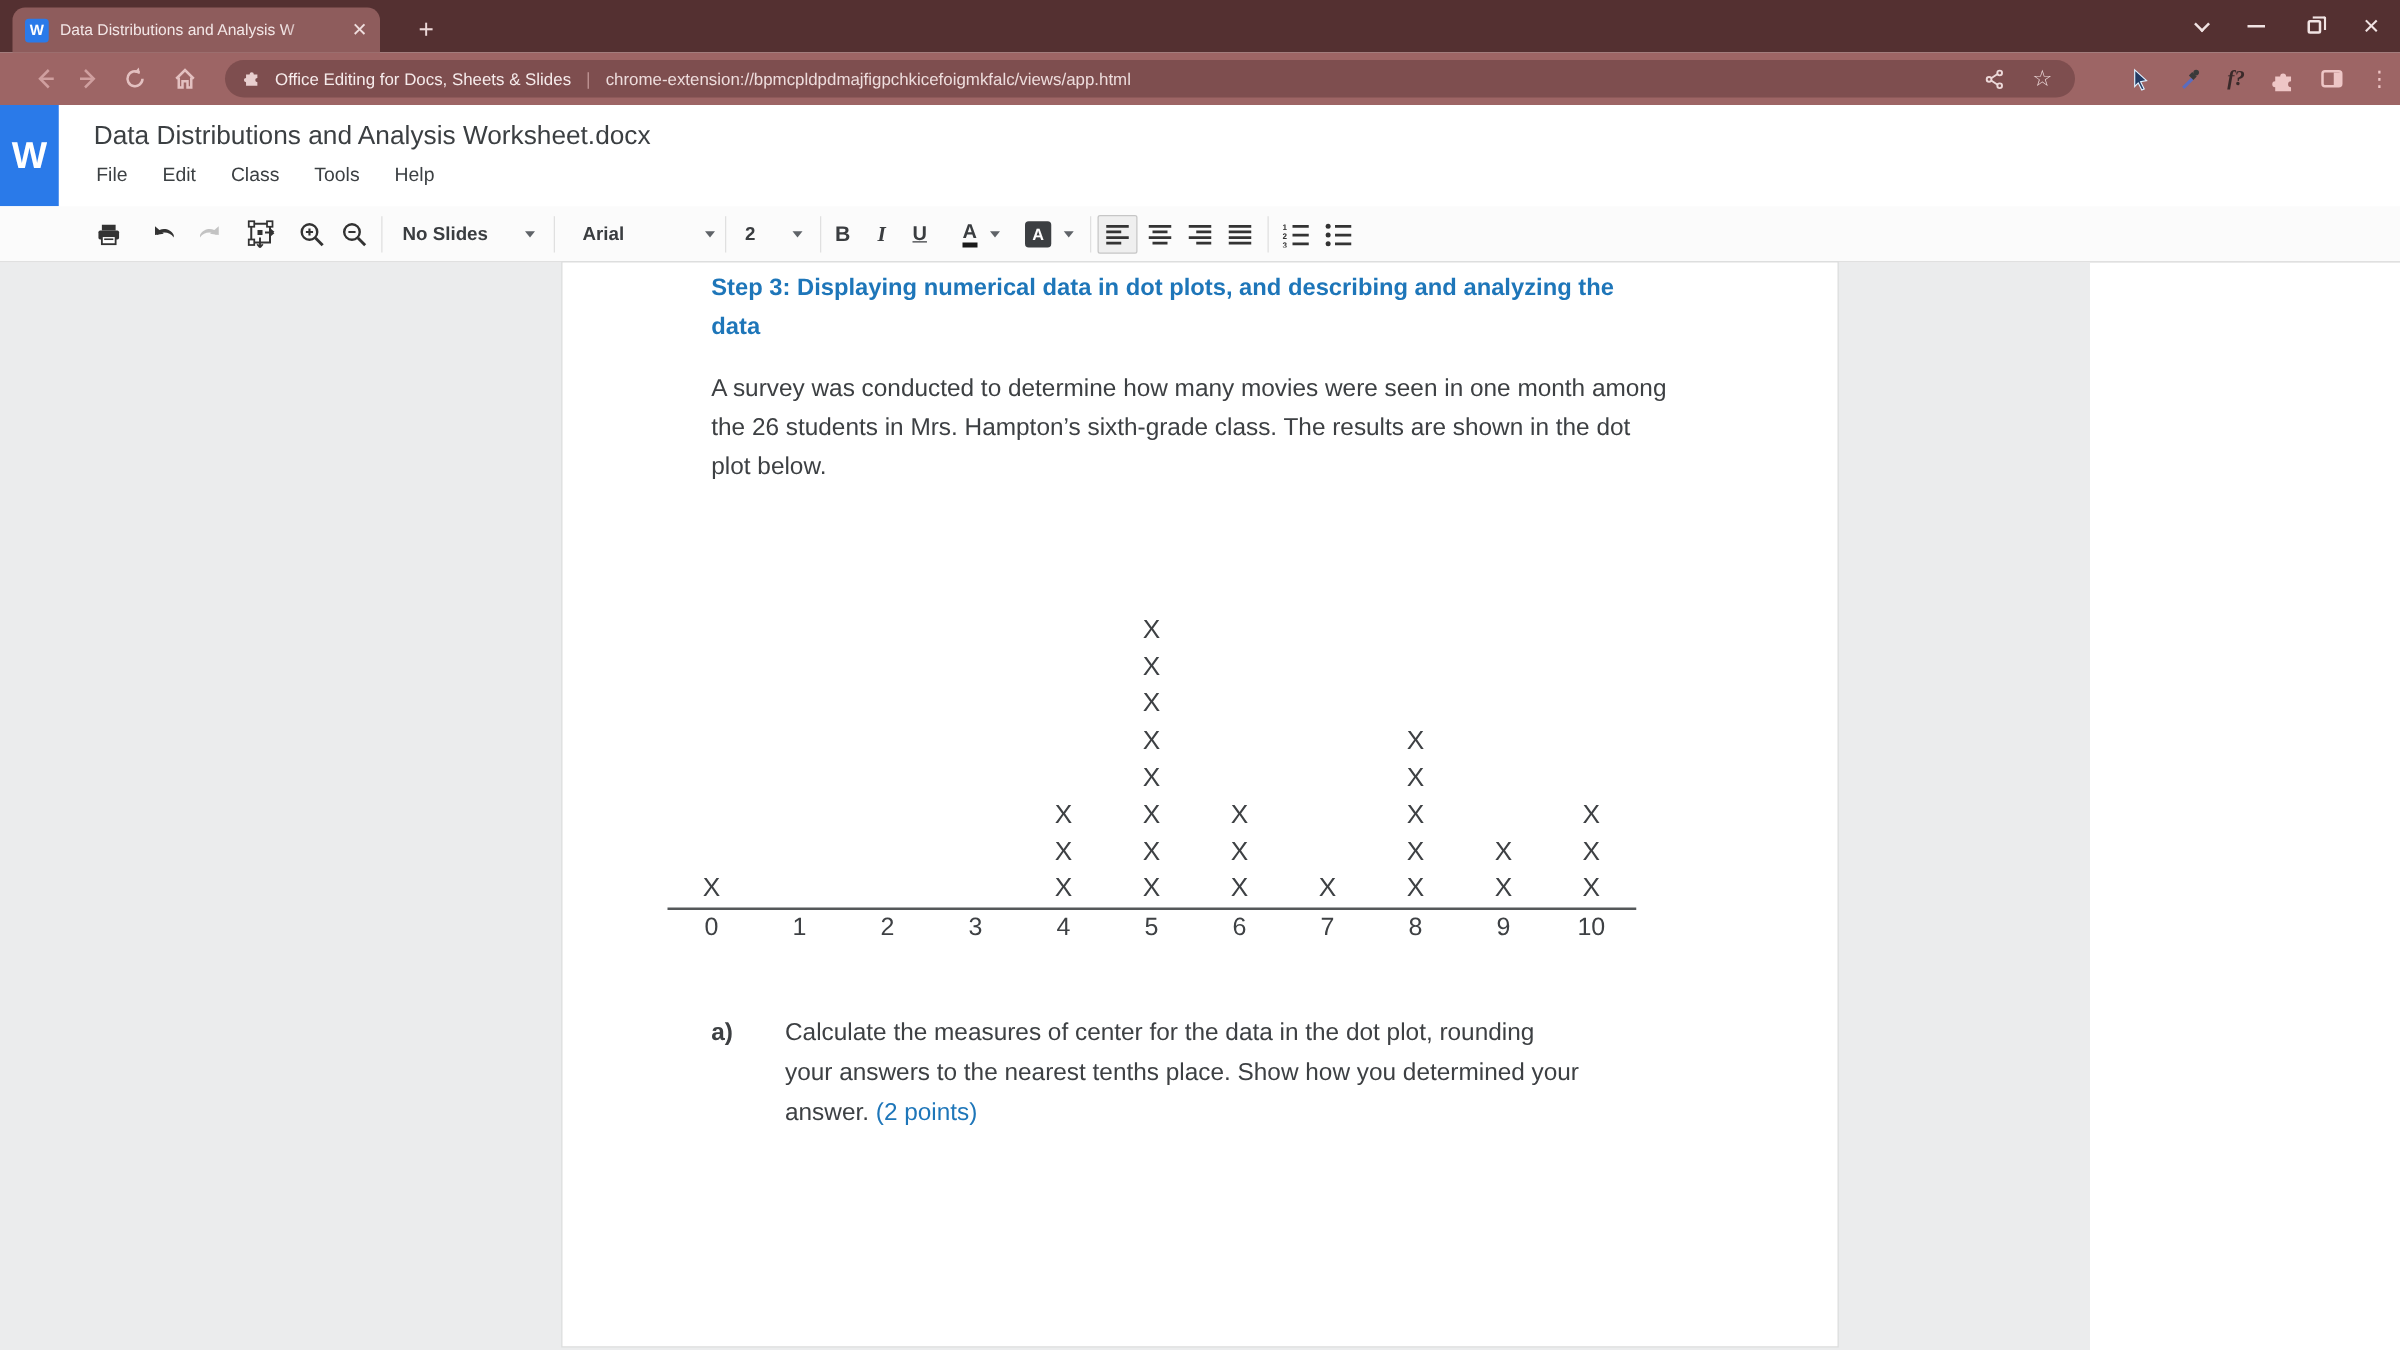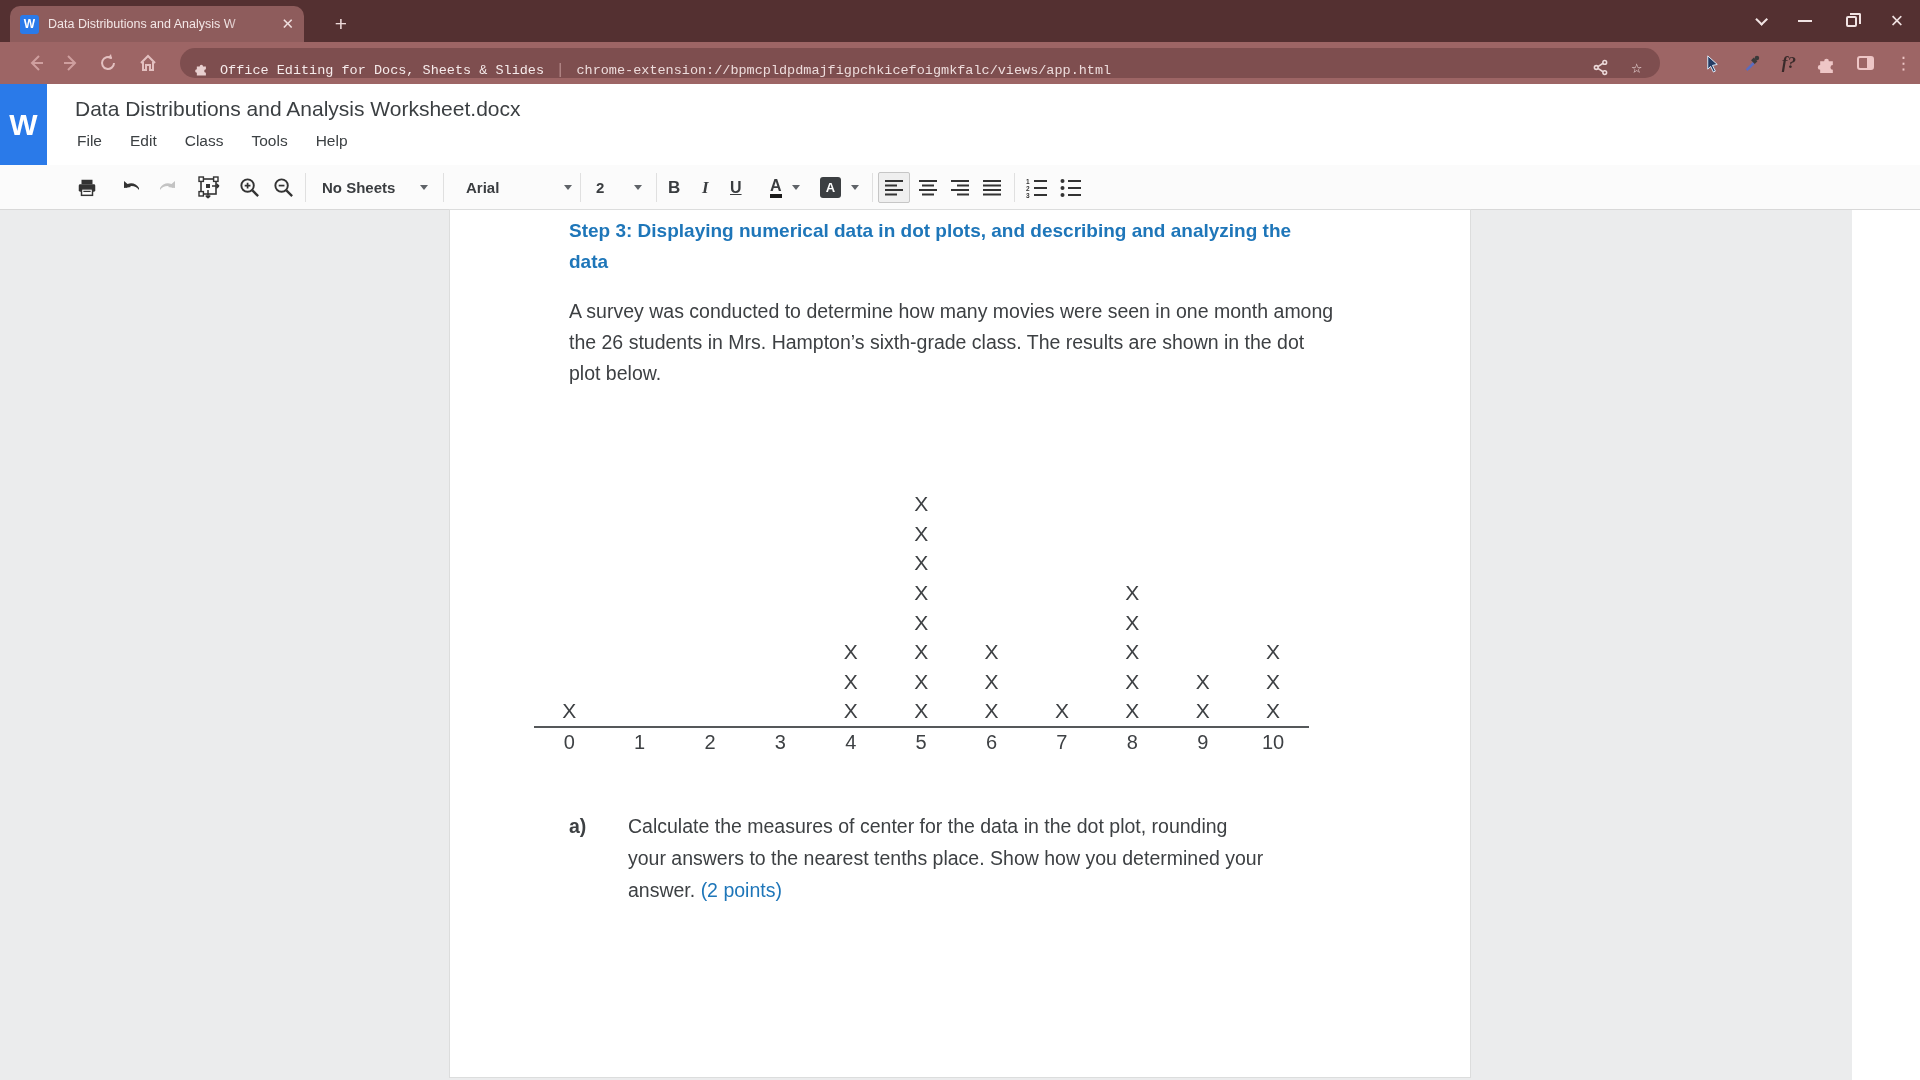--- a/index.html
+++ b/index.html
@@ -22,21 +22,21 @@
           transform:rotate(45deg) translateY(-3px); }
   .min-glyph { width:14px; height:2px; background:#f1e3e3; }
   .restore-glyph { width:11px; height:11px; border:2px solid #f1e3e3; border-radius:2px; position:relative; }
   .restore-glyph::before { content:""; position:absolute; left:2px; top:-5px; width:9px; height:9px;
           border-top:2px solid #f1e3e3; border-right:2px solid #f1e3e3; border-radius:0 2px 0 0; }
   .close-glyph { font-size:22px; line-height:20px; }
 
   .urlbar { position:absolute; left:0; top:42px; width:1920px; height:42px; background:#9d6565; }
   .nav-ic { position:absolute; top:5px; width:32px; height:32px; display:flex; align-items:center; justify-content:center; border-radius:50%; }
   .pill { position:absolute; left:180px; top:6px; width:1480px; height:30px; background:#7e4e4f; border-radius:15px;
-          display:flex; align-items:flex-end; color:#f2e3e3;font-family:Liberation Mono, monospace; }
+          display:flex; align-items:center; color:#f2e3e3; }
   .pill-ext-name { font-size:13.5px; color:#f6ebeb; margin-left:10px; }
   .pill-div { color:#bc9191; margin:0 12px; font-size:14px; }
   .pill-url { font-size:13.5px; color:#eddcdc; }
   .pill-right { margin-left:auto; display:flex; align-items:center; gap:22px; padding-right:18px; }
   .star { color:#ecd8d8; font-size:18px; }
   .ext-strip { position:absolute; top:5px; right:8px; height:32px; display:flex; align-items:center; gap:21px; }
   .fq { font-family:"Liberation Serif", serif; font-style:italic; font-size:17px; color:#3a2a2a; font-weight:bold; }
   .sidebar-glyph { width:17px; height:14px; border:2px solid #eec6c6; border-radius:3px; position:relative; }
   .sidebar-glyph::before { content:""; position:absolute; right:0; top:0; width:5px; height:10px; background:#eec6c6; }
   .dots { color:#eec6c6; font-size:17px; letter-spacing:0; }
@@ -67,21 +67,21 @@
   .bold-b { font-size:17px; font-weight:bold; }
   .ital-i { font-size:17px; font-style:italic; font-family:"Liberation Serif", serif; font-weight:bold; }
   .und-u { font-size:16px; font-weight:bold; text-decoration:underline; }
   .colorA { font-size:16px; font-weight:bold; border-bottom:4px solid #1a1a1a; line-height:15px; padding-bottom:1px; }
   .hl-box { width:21px; height:21px; background:#3c3f42; border-radius:3px; color:#fff; font-size:13px; font-weight:bold;
             display:flex; align-items:center; justify-content:center; }
   .align-sel { position:absolute; top:7px; width:32px; height:31px; border:1px solid #c6c6c6; background:#efefef; border-radius:2px;
                display:flex; align-items:center; justify-content:center; }
 
   
-  .content { position:absolute; left:0; top:210px; width:1852px; height:870px; background:#ebeced; }
+  .content { position:absolute; left:0; top:210px; width:1672px; height:870px; background:#ebeced; }
   .page { position:absolute; left:450px; top:0; width:1020px; height:867px; background:#fff;
           box-shadow:0 0 0 1px #dcdddd; }
   .h-blue { position:absolute; left:119px; top:5px; width:745px; font-size:19px; font-weight:bold;
             line-height:31px; color:#1e76b9; }
   .para { position:absolute; left:119px; top:86px; width:765px; font-size:19.5px; line-height:31px; color:#3d4043; }
   .plot-title { position:absolute; left:84px; top:226px; width:775px; text-align:center;
                 font-size:19.5px; font-weight:bold; color:#3a3d40; }
   .dp-wrap { position:absolute; left:84px; top:278px; width:775px; }
   .dp-grid { display:flex; border-bottom:2px solid #55585a; }
   .dp-col { width:70.4px; display:flex; flex-direction:column; justify-content:flex-end; align-items:center; height:238px; }
@@ -235,21 +235,21 @@
   <div class="t-item" style="left:272px">
     <svg width="23" height="23" viewBox="0 0 24 24">
         <circle cx="10" cy="10" r="6.5" fill="none" stroke="#333" stroke-width="2"></circle>
         <path d="M15 15 L21 21" stroke="#333" stroke-width="2.4"></path>
         <path d="M7 10 H13" stroke="#333" stroke-width="1.8"></path>
       </svg>
   </div>
   <div class="t-sep" style="left:305px"></div>
 
   <div class="t-item" style="left:322px; width:106px">
-    <span class="t-label">No Sheets</span>
+    <span class="t-label">No Slides</span>
     <span class="caret" style="margin-left:auto"></span>
   </div>
   <div class="t-sep" style="left:443px"></div>
 
   <div class="t-item" style="left:466px; width:106px">
     <span class="t-label">Arial</span>
     <span class="caret" style="margin-left:auto"></span>
   </div>
   <div class="t-sep" style="left:580px"></div>
 

